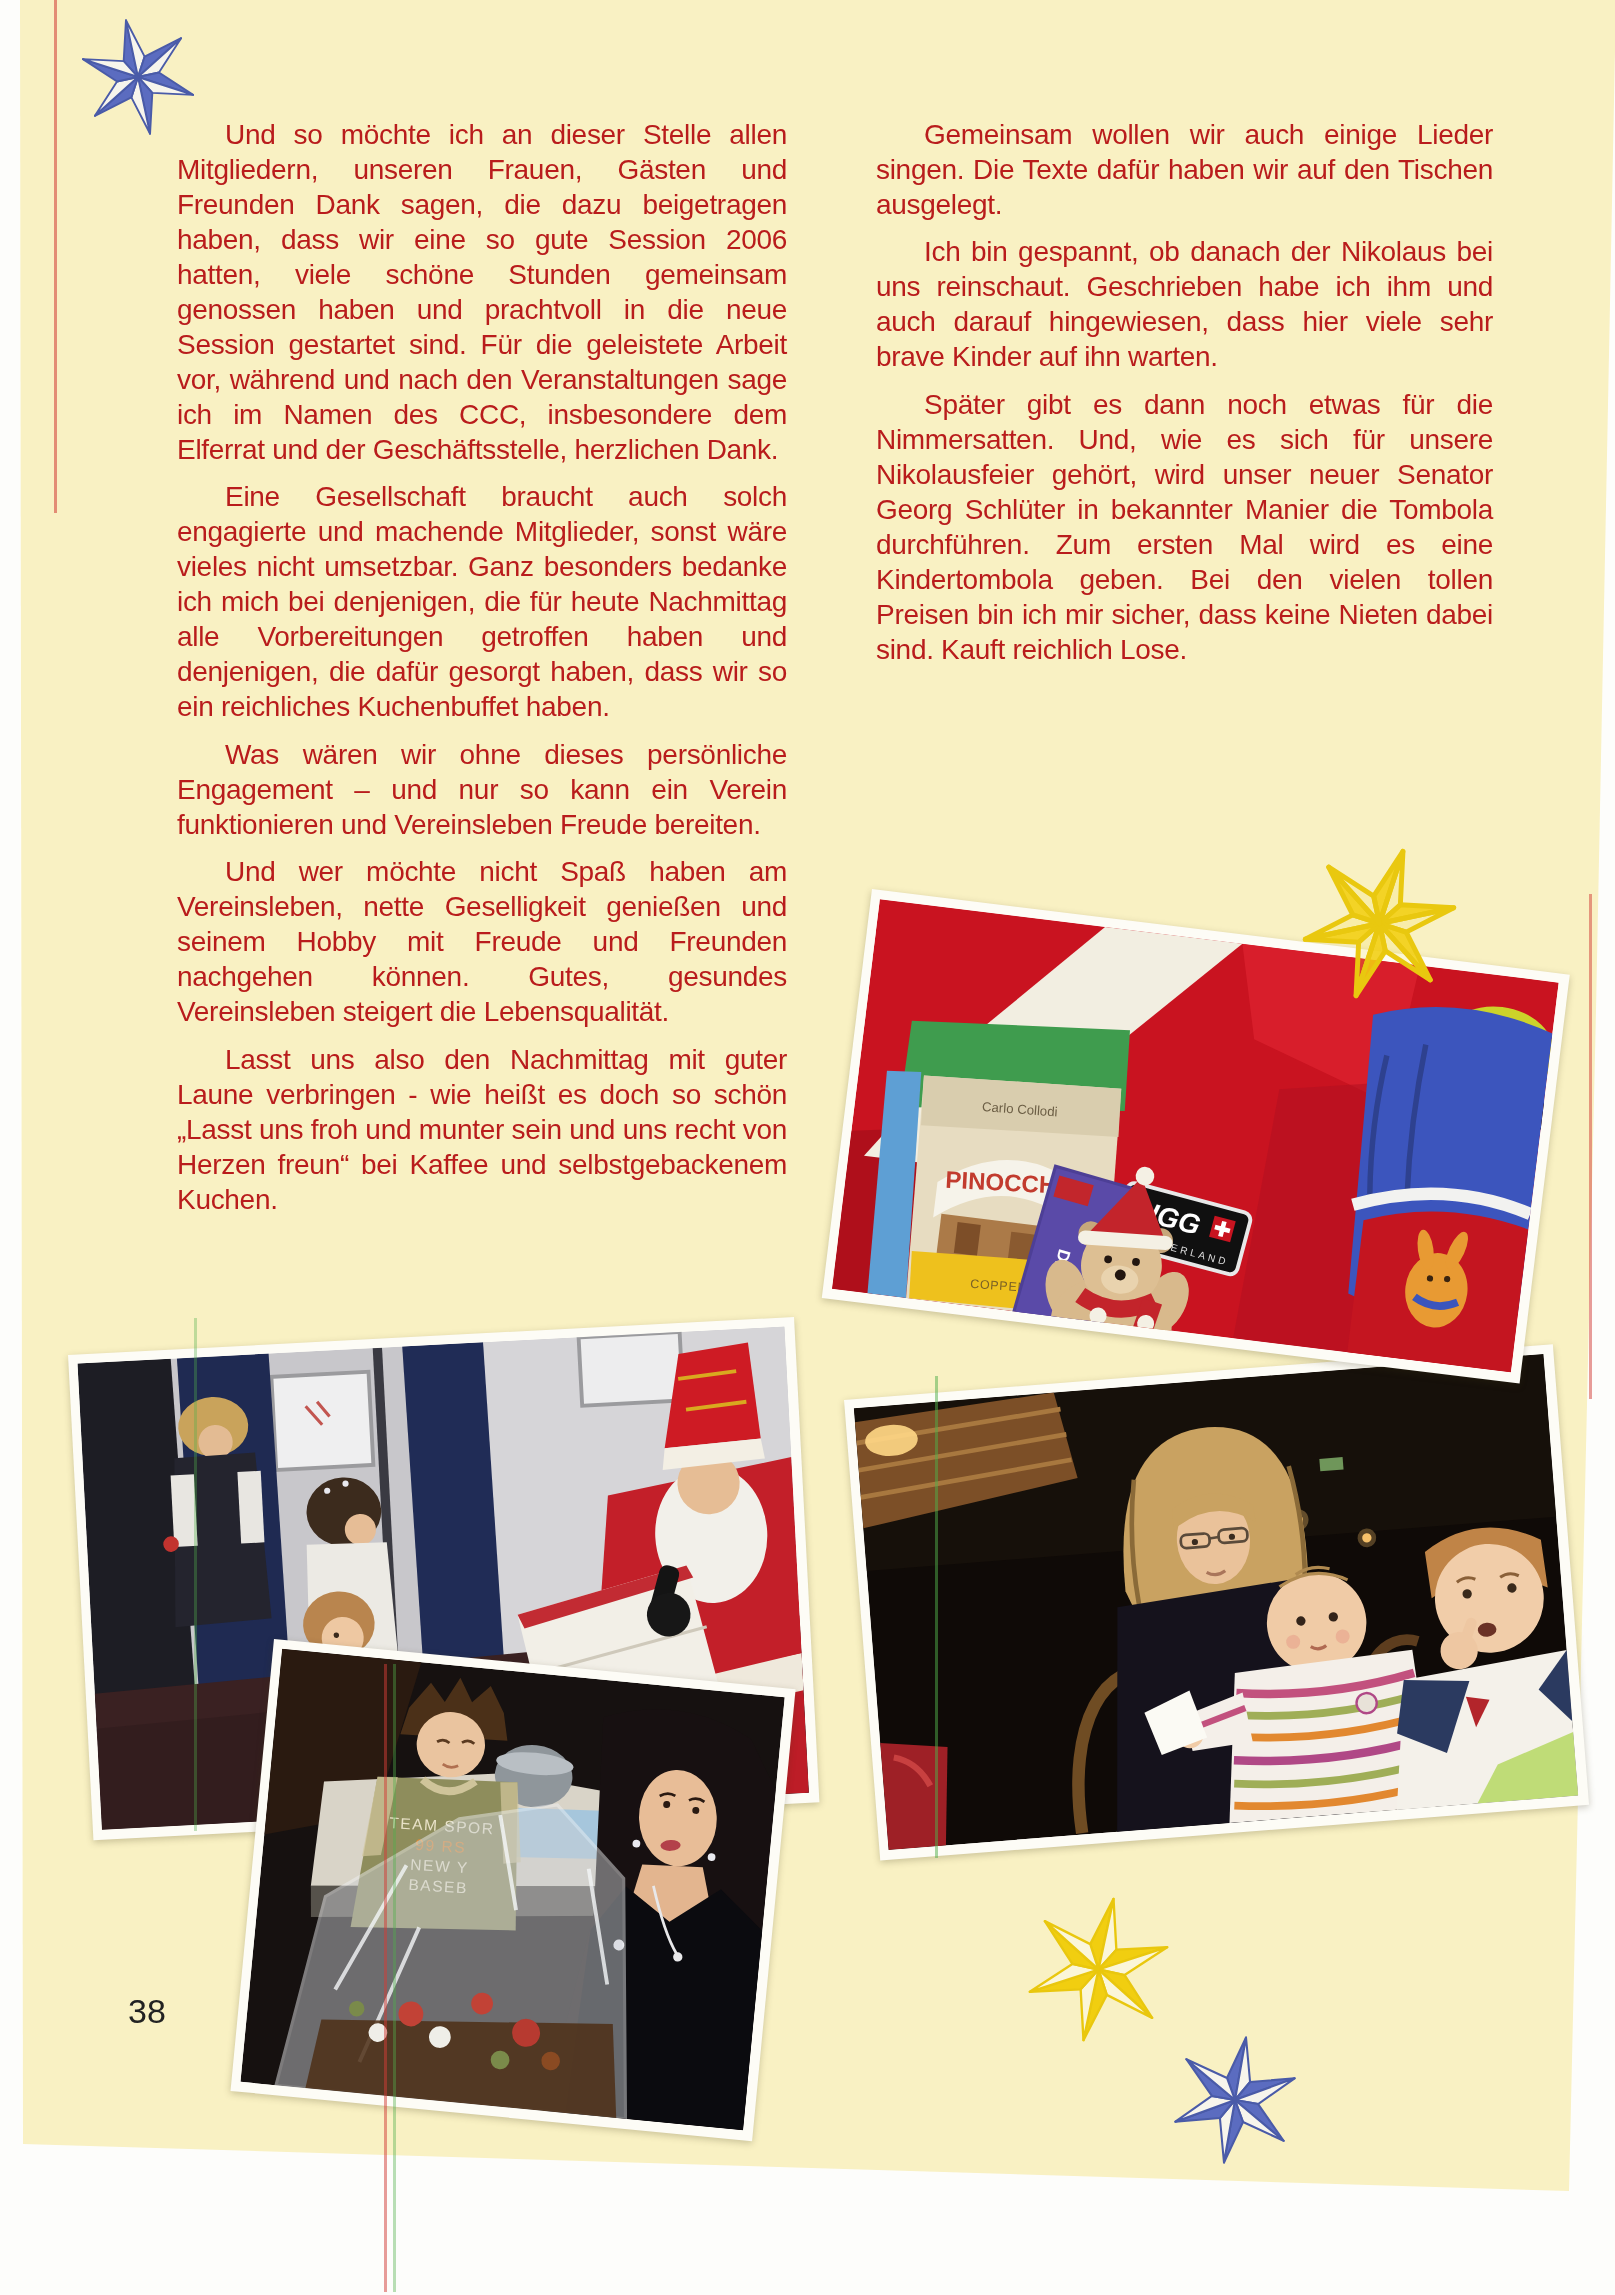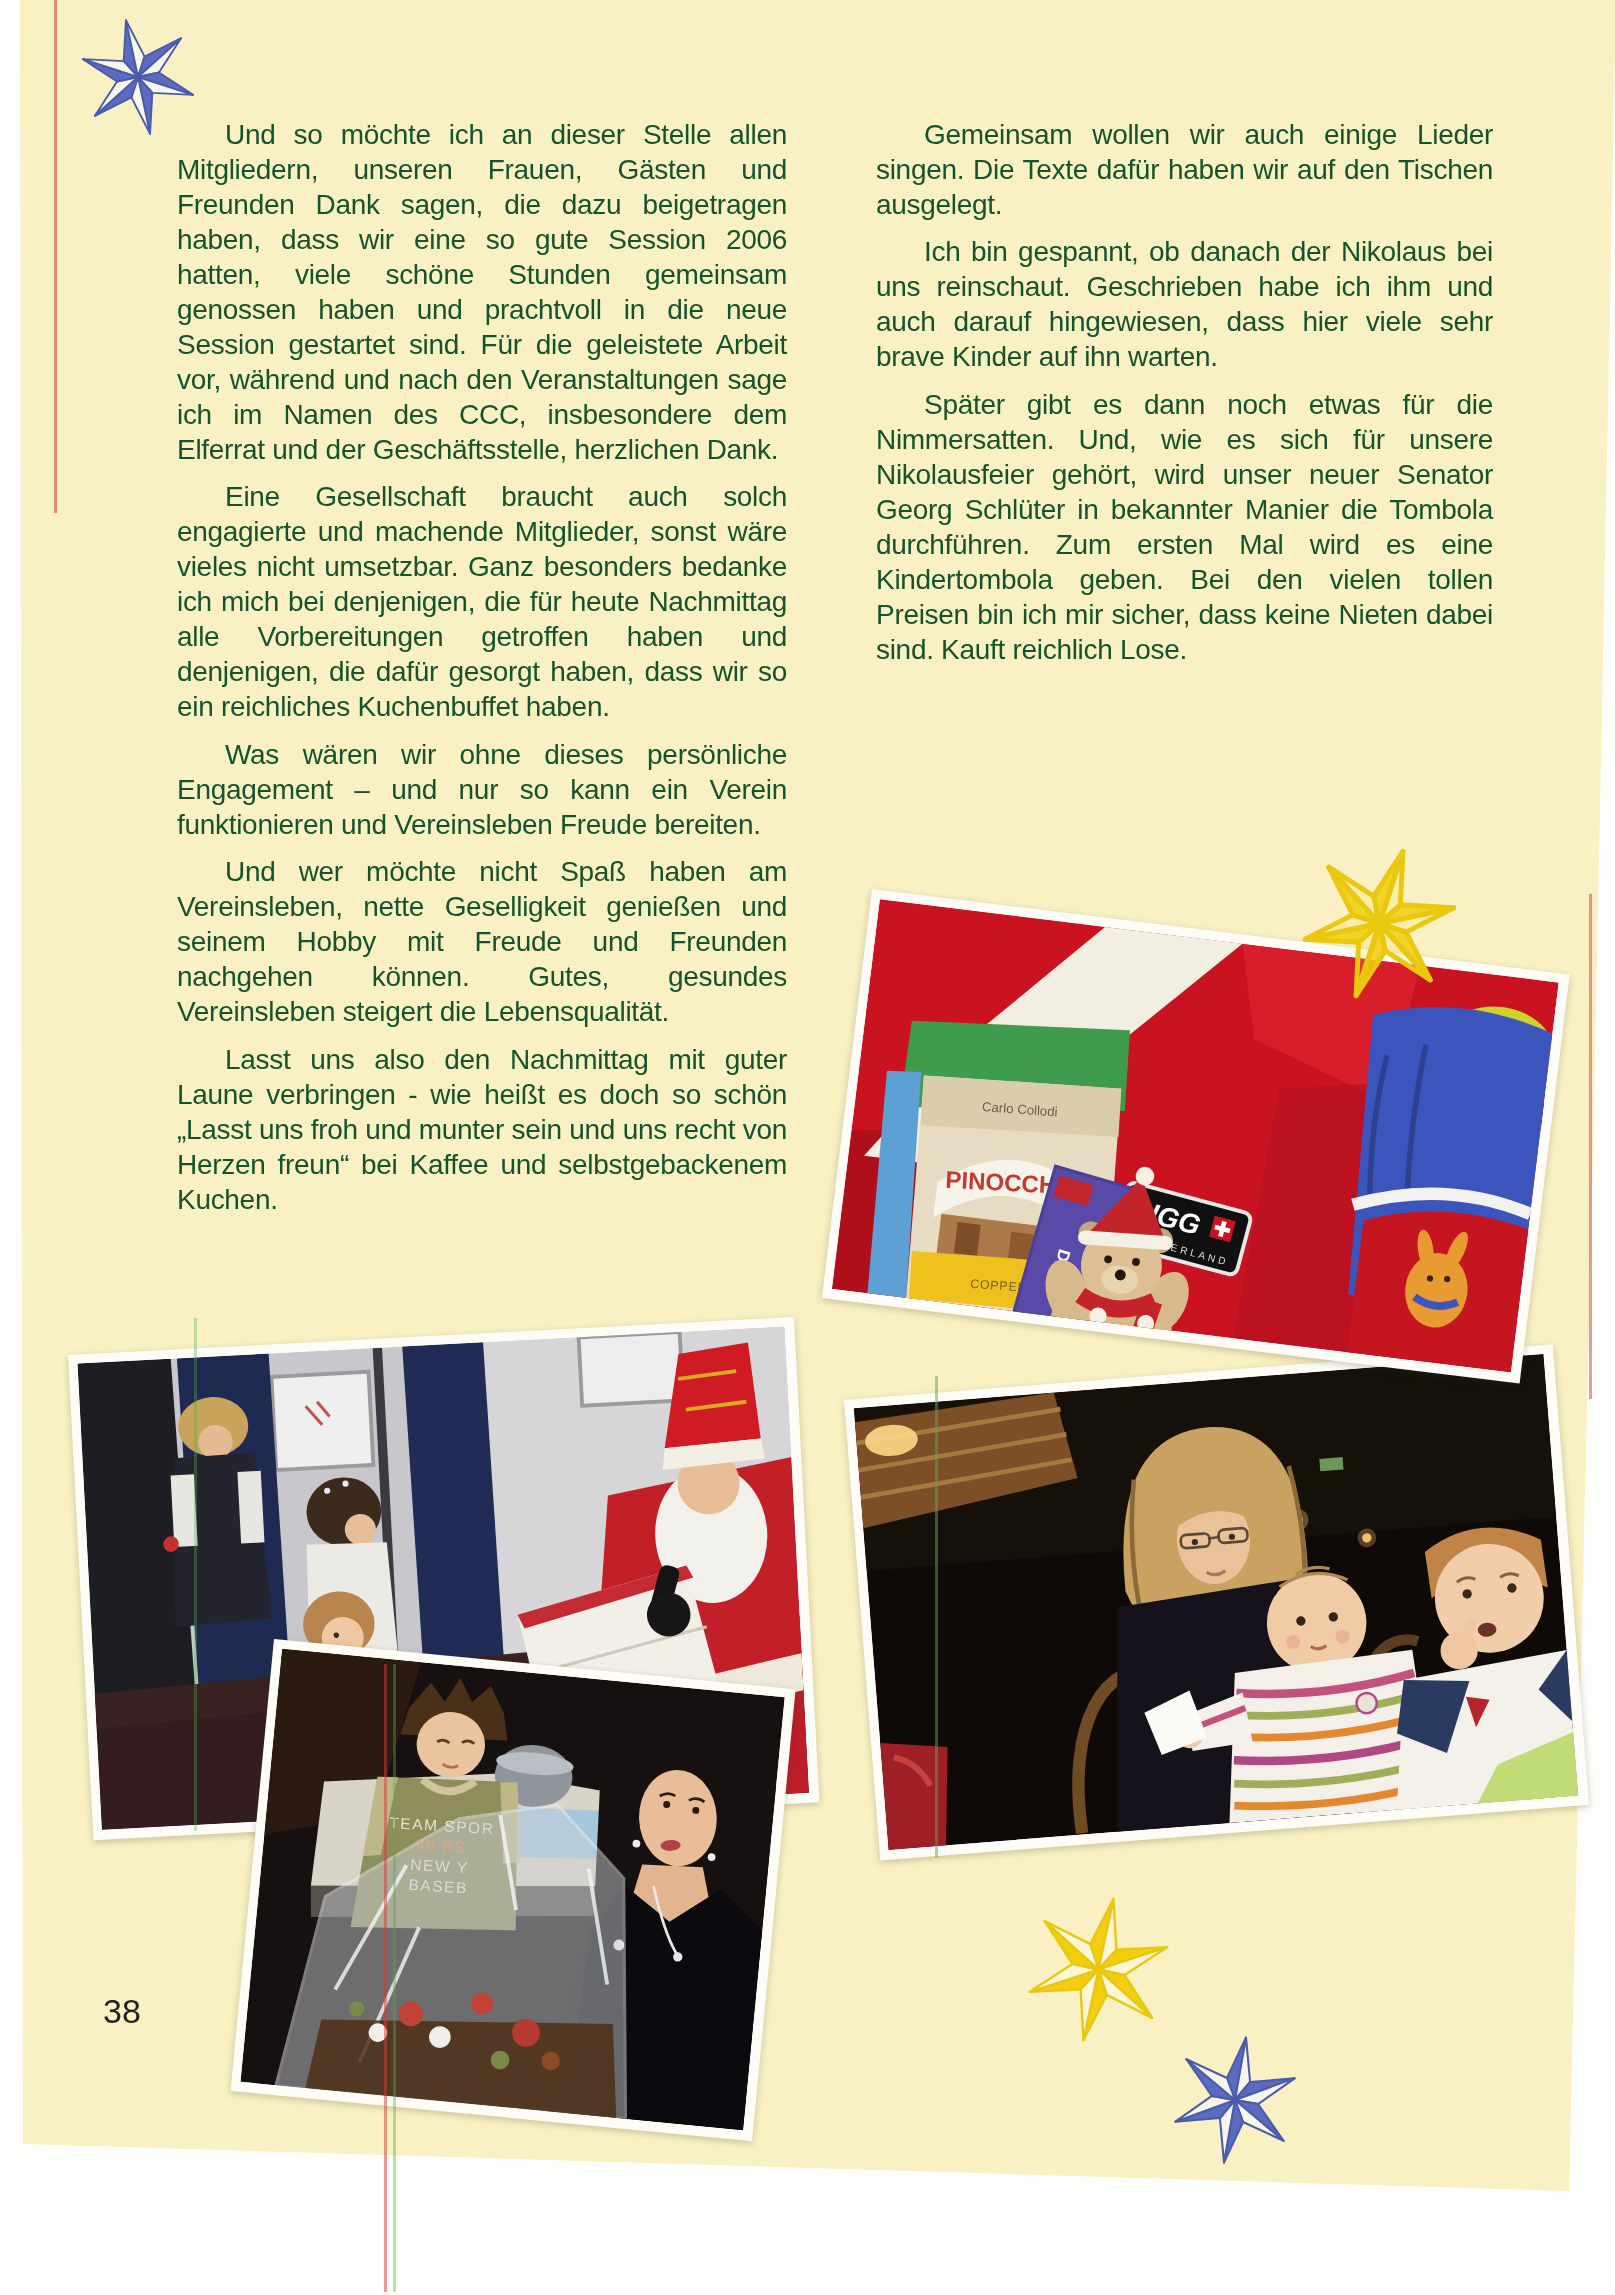--- a/index.html
+++ b/index.html
@@ -1,25 +1,25 @@
 <!DOCTYPE html>
 <html style="font-size:12.4px"><head>
 <meta charset="utf-8">
 <style>
   html,body{margin:0;padding:0;background:#ffffff;}
   .sheet{position:relative;width:1616px;height:2295px;background:#fdfdfb;overflow:hidden;
          font-family:"Liberation Sans",sans-serif;}
   .page-bg{position:absolute;left:0;top:0;width:1616px;height:2295px;background:#f9f1c3;
            clip-path:polygon(20px 0px,1616px 0px,1596px 1011px,1569px 2191px,23px 2144px);z-index:0;}
-  .col{position:absolute;z-index:2;color:#14532d;font-size:28px;line-height:35px;
+  .col{position:absolute;z-index:2;color:#b91c1c;font-size:28px;line-height:35px;
        letter-spacing:-0.3px;text-align:justify;}
   .col p{margin:0 0 12.4px 0;text-indent:48px;}
   .col-left{left:177px;top:117px;width:610px;}
   .col-right{left:876px;top:117px;width:617px;}
-  .page-number{position:absolute;left:103px;top:1992px;font-size:34px;color:#222;z-index:2;}
+  .page-number{position:absolute;left:128px;top:1992px;font-size:34px;color:#222;z-index:2;}
   .photo{position:absolute;background:#fdfcf6;padding:9.3px;transform-origin:top left;
          box-shadow:0 2.3px 7.8px rgba(60,50,20,.25);}
   .photo svg{display:block;}
   #photo-nikolaus{left:68px;top:1355px;transform:rotate(-3deg);z-index:3;}
   #photo-basket{left:274px;top:1639px;transform:rotate(5.5deg);z-index:4;}
   #photo-family{left:844px;top:1400px;transform:rotate(-4.5deg);z-index:5;}
   #photo-gifts{left:872px;top:889px;transform:rotate(7deg);z-index:6;}
   .star{position:absolute;transform-origin:center;}
   #star-top-left{left:75px;top:14px;width:126px;height:126px;transform:rotate(-12deg);z-index:2;}
   #star-gifts{left:1297px;top:841px;width:165px;height:165px;transform:rotate(18deg);z-index:7;}

